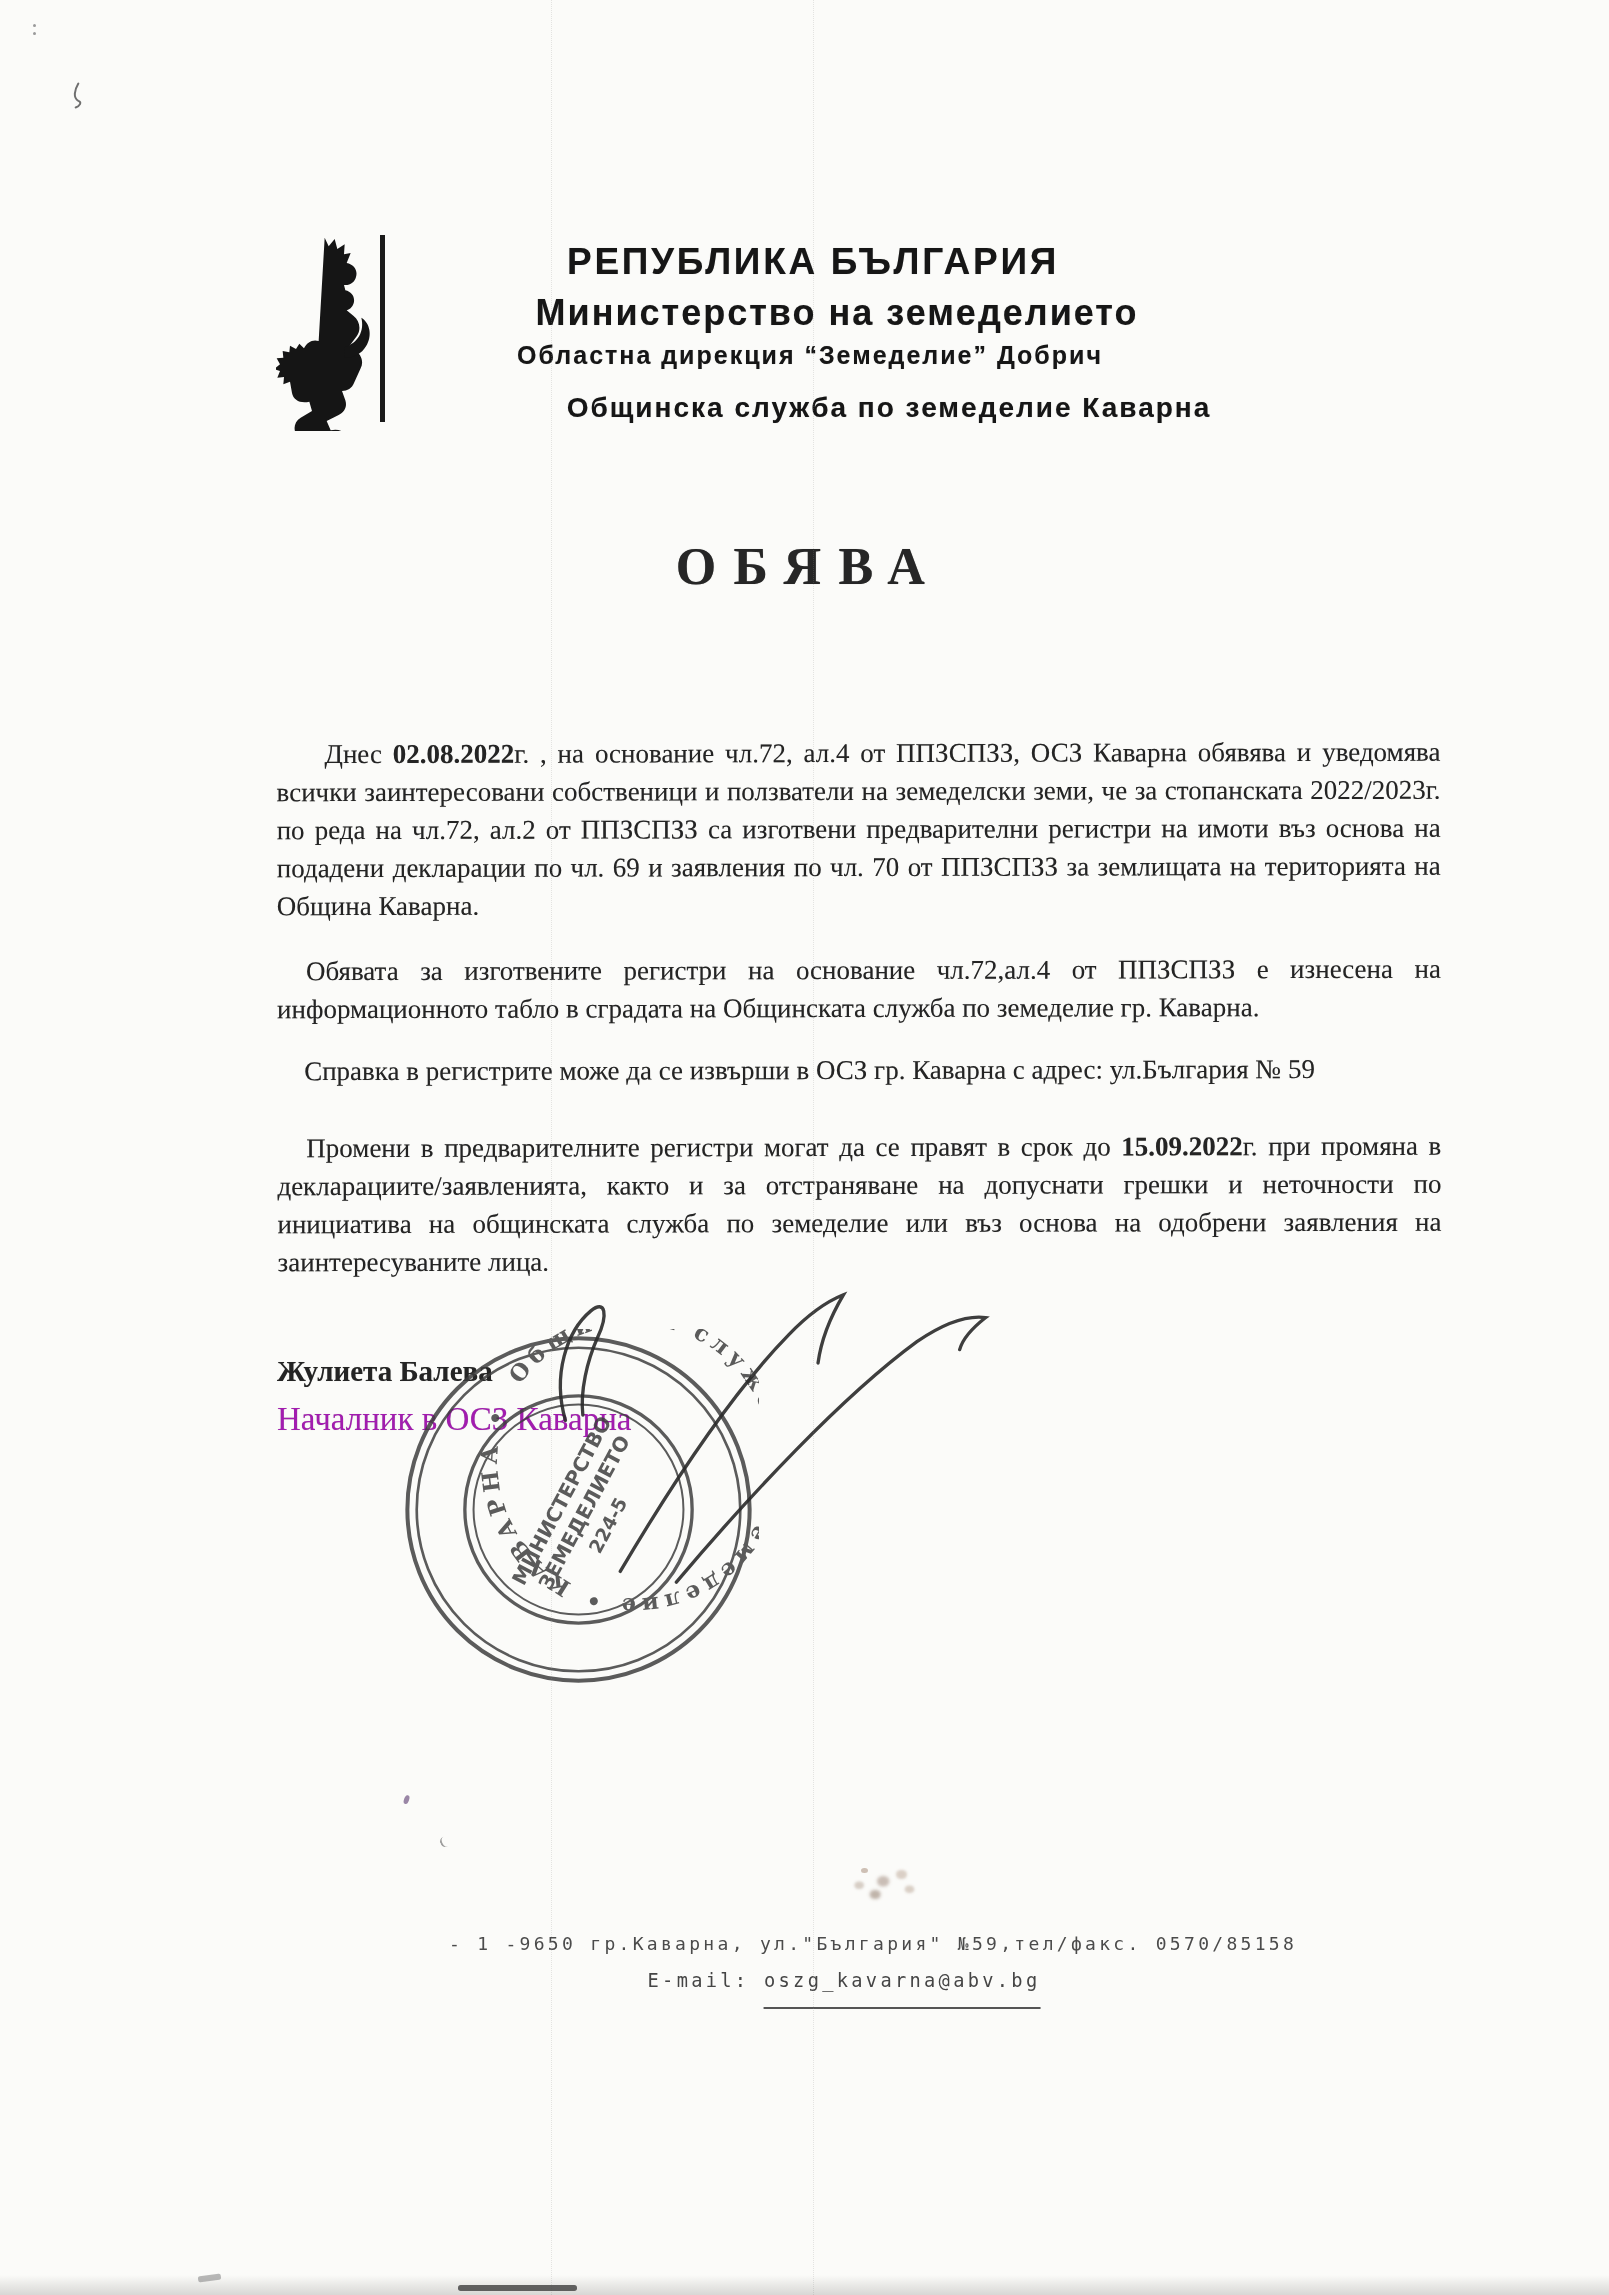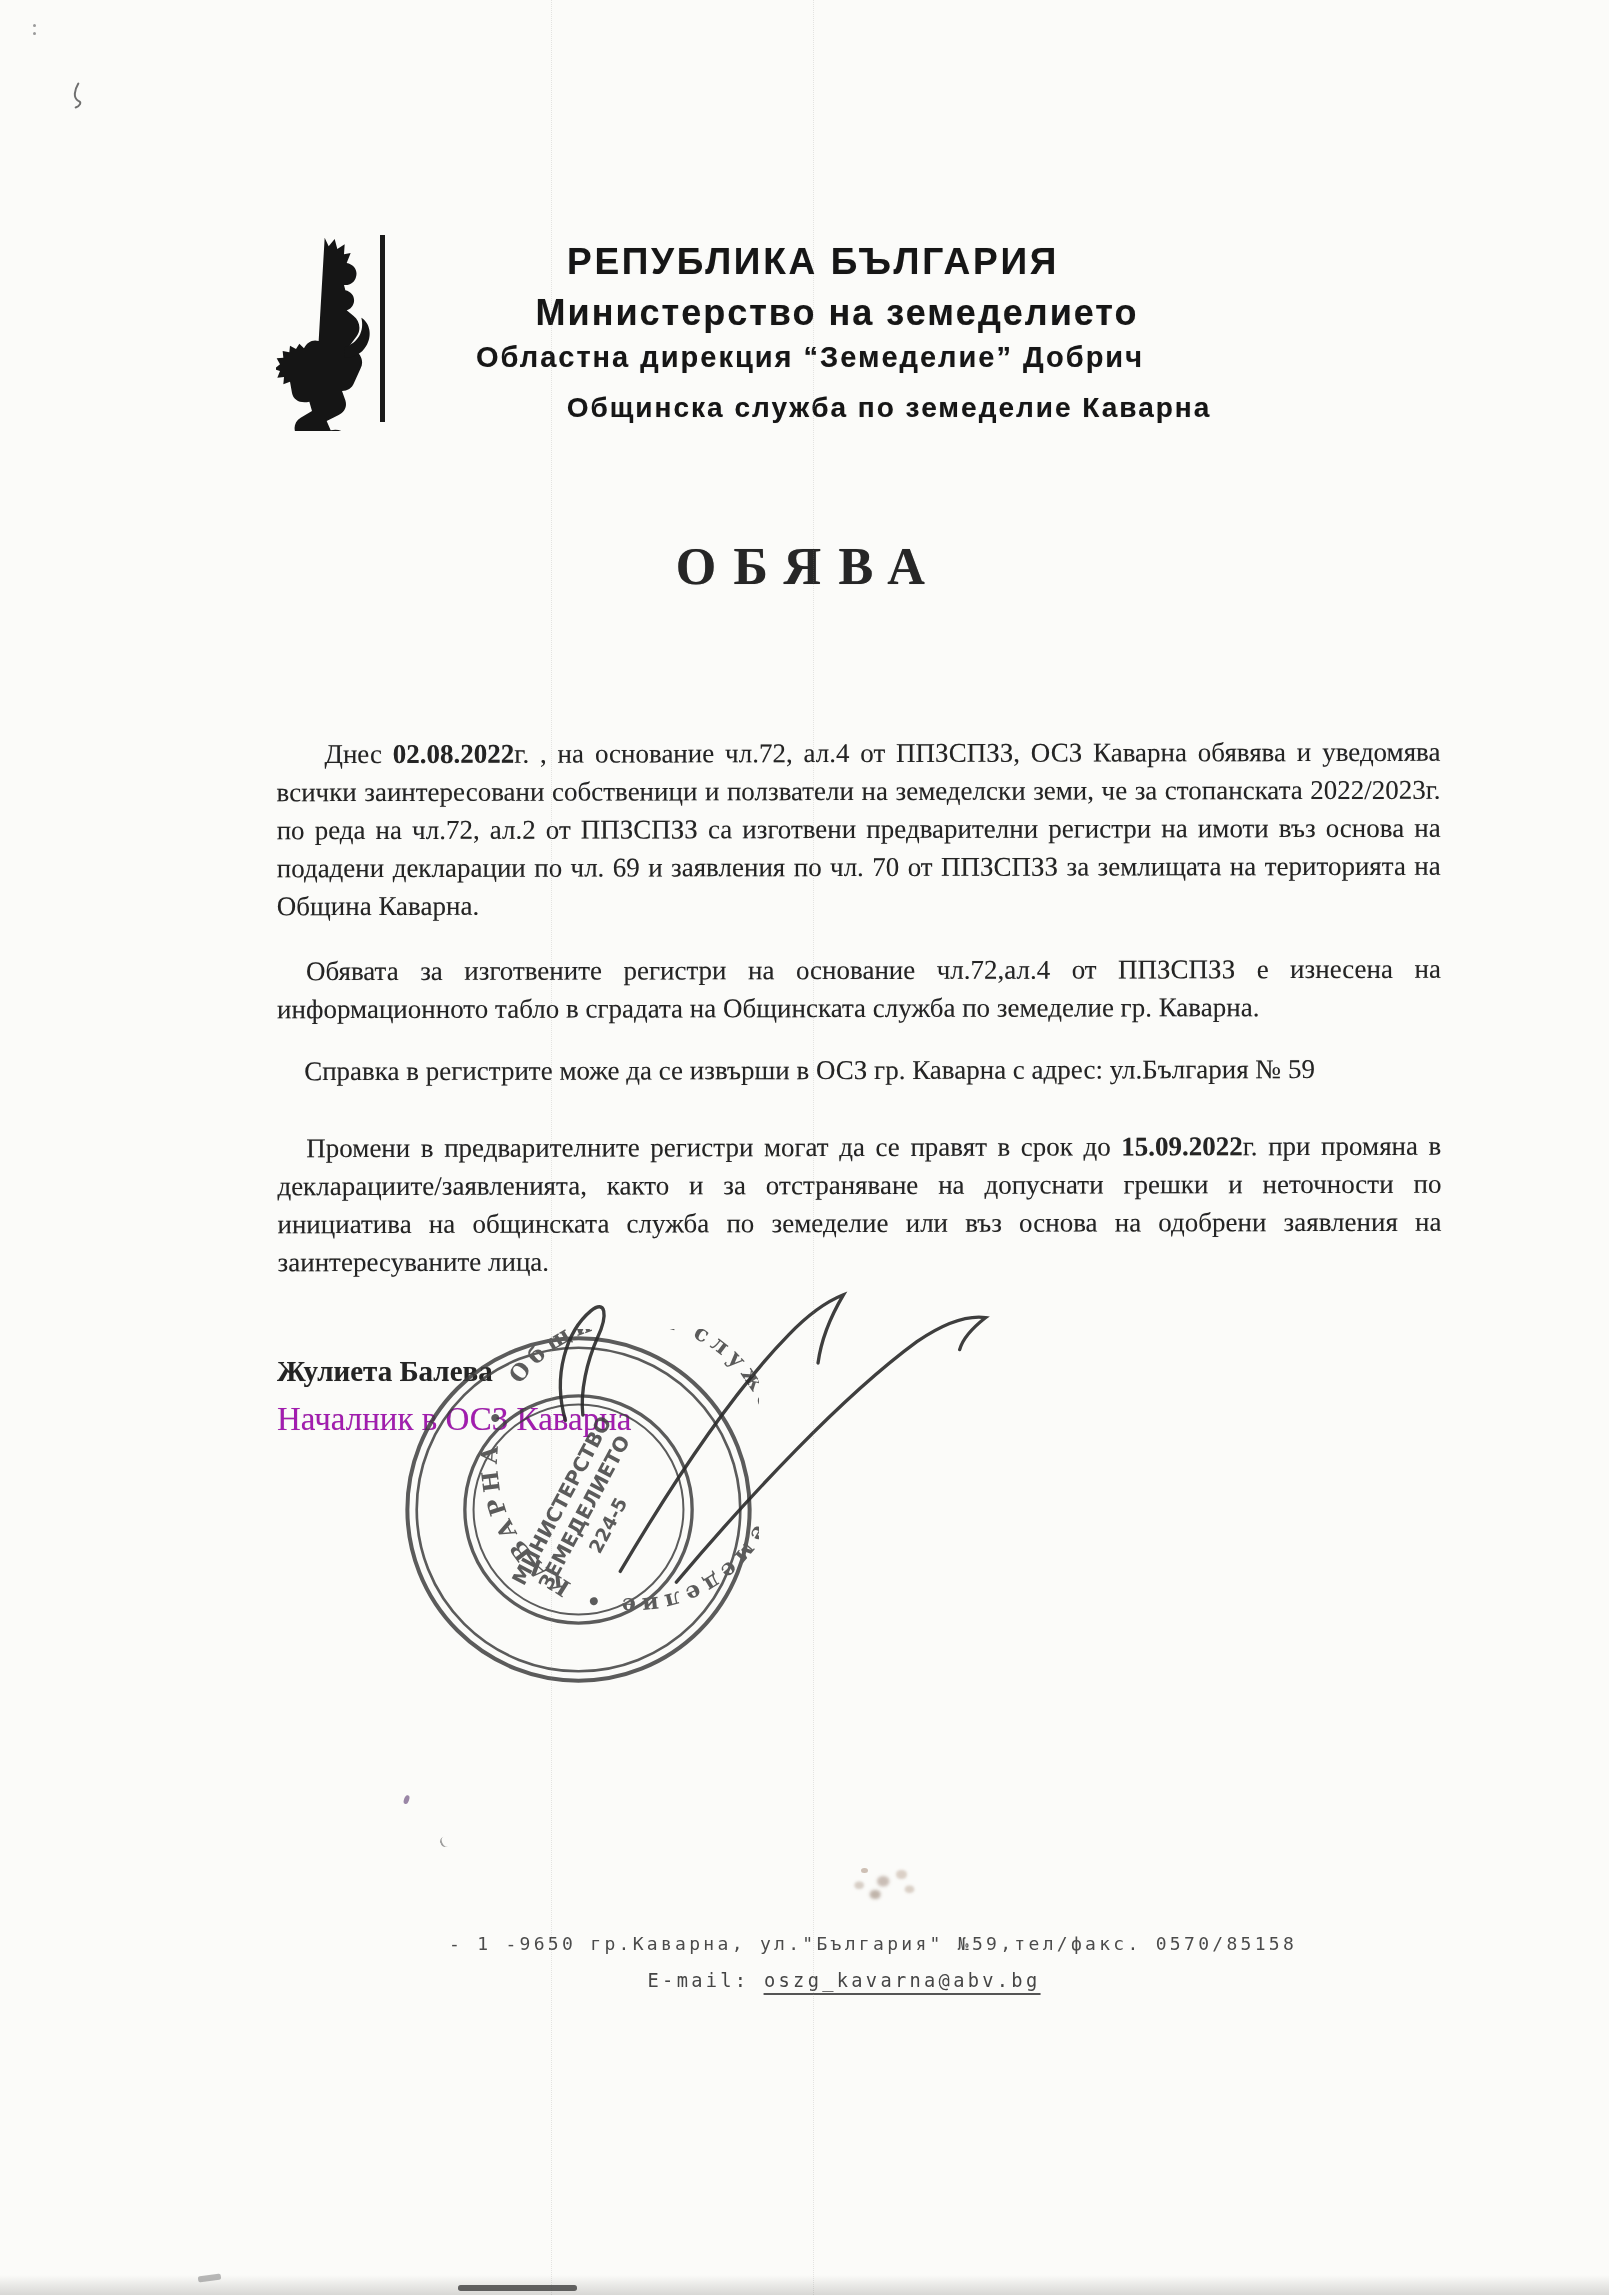--- a/index.html
+++ b/index.html
@@ -10,21 +10,21 @@
   }
   .abs{position:absolute}
   
   .hdr-line{
     position:absolute;transform:translateX(-50%);white-space:nowrap;
     font-family:"Liberation Sans",sans-serif;font-weight:bold;color:#161616;
     text-shadow:0 0 0.7px rgba(20,20,20,.38);
   }
   #hdr1{left:813px;top:241px;font-size:37px;letter-spacing:2.7px}
   #hdr2{left:837px;top:292px;font-size:36px;letter-spacing:2px}
-  #hdr3{left:810px;top:341px;font-size:29px;letter-spacing:2px}
+  #hdr3{left:810px;top:341px;font-size:25px;letter-spacing:2px}
   #hdr4{left:889px;top:392px;font-size:28px;letter-spacing:2px}
   .logo{left:276px;top:233px;width:100px;height:198px}
   .hdr-bar{left:380px;top:235px;width:4.7px;height:187px;background:#1a1a1a}
   
   .doc-title{
     position:absolute;left:809px;top:529px;transform:translateX(-50%);
     font-size:52px;font-weight:600;letter-spacing:17.4px;white-space:nowrap;
     color:#262626;text-shadow:0 0 0.7px rgba(0,0,0,.45);margin-top:8px;
   }
   
@@ -46,21 +46,21 @@
     text-shadow:0 0 0.7px rgba(0,0,0,.25);white-space:nowrap}
   .stamp{left:398px;top:1329px;width:361px;height:361px;opacity:.84}
   .pen-sign{left:0;top:0;width:1610px;height:2295px;pointer-events:none}
   
   .ft-line{
     position:absolute;transform:translateX(-50%);white-space:nowrap;
     font-family:"DejaVu Sans Mono",monospace;
   }
   #ft1{left:873px;top:1933px;font-size:18px;letter-spacing:3.3px;color:#4b4b4b}
   #ft2{left:844px;top:1970px;font-size:18.7px;letter-spacing:3.3px;color:#454545}
-  #ft2 .email{border-bottom:2.7px solid #555;padding-bottom:2px}
+  #ft2 .email{border-bottom:2.7px solid #555;padding-bottom:16px}
   
   .fold{position:absolute;top:0;height:2295px;width:0;
     border-left:1.3px dotted rgba(140,140,140,.22)}
   #fold1{left:551px} #fold2{left:813px}
   .squiggle{left:69px;top:82px;width:16px;height:27px}
   .colon-mark{left:33px;top:24px;width:4px;height:13.4px}
   .colon-mark i{display:block;width:3.3px;height:3.3px;border-radius:50%;
     background:#9a9a9a;margin-bottom:4.7px}
   .speck-purple{left:404px;top:1795px;width:4.7px;height:9.4px;background:#7a5f8a;
     border-radius:50%;transform:rotate(20deg);opacity:.75}

